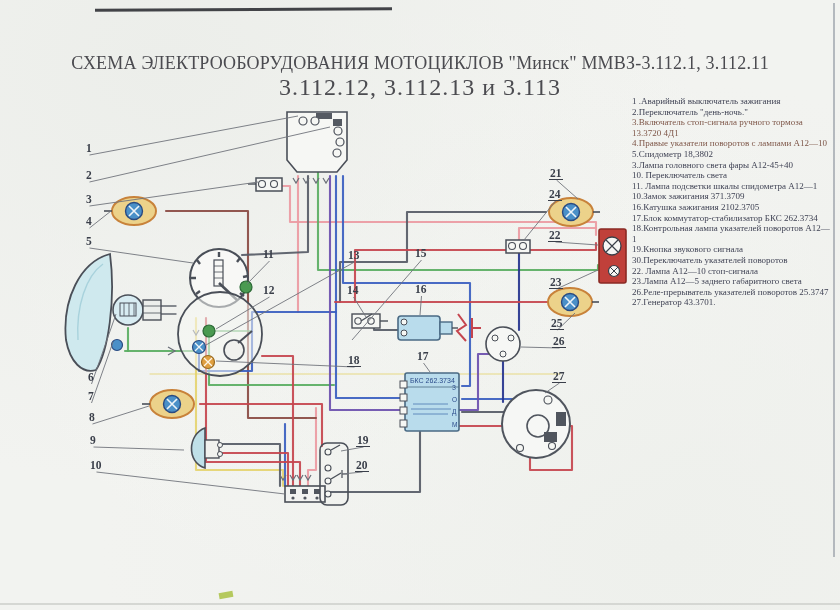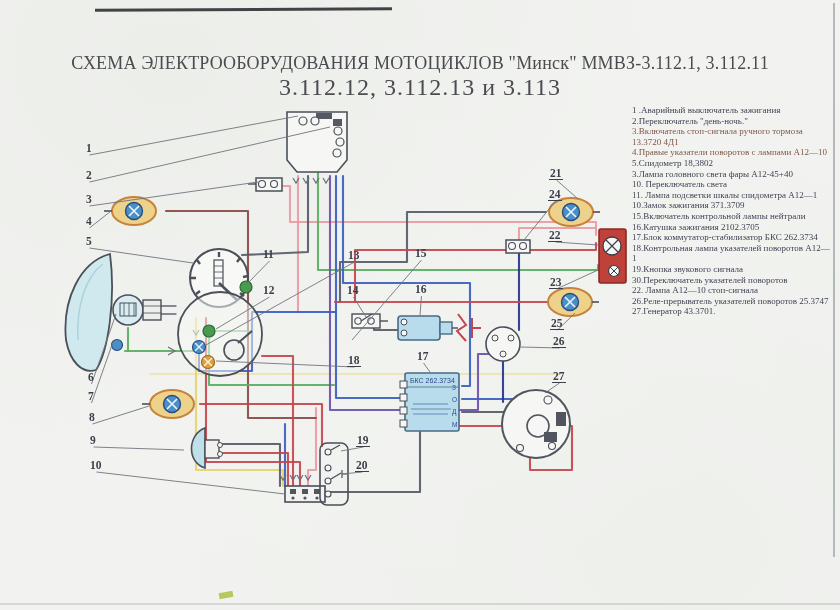--- a/index.html
+++ b/index.html
@@ -6,21 +6,21 @@
   body{font-family:"Liberation Serif", serif; background:#e8eae7;}
   #page{position:relative;width:840px;height:610px;background:#f2f3f0;overflow:hidden;
         background-image:radial-gradient(ellipse at 20% 10%, #eceeea 0%, rgba(236,238,234,0) 55%),
                          radial-gradient(ellipse at 80% 90%, #eef0ec 0%, rgba(238,240,236,0) 60%),
                          radial-gradient(ellipse at 50% 50%, #f6f7f4 0%, rgba(246,247,244,0) 70%);}
   .title{position:absolute;left:50px;top:52px;width:740px;text-align:center;
          color:#4b4b50;font-size:18px;line-height:23px;letter-spacing:.2px;font-weight:500;}
   .title2{position:absolute;left:50px;top:76px;width:740px;text-align:center;
           color:#4b4b50;font-size:24px;line-height:23px;letter-spacing:1px;}
   #legend{position:absolute;left:632px;top:96px;width:202px;color:#3f4254;
-          font-size:9px;line-height:10.6px;margin-top:9px;}
+          font-size:9px;line-height:10.6px;}
   #legend .li{margin:0;}
   #legend .tint{color:#7e5648;}
   svg{position:absolute;left:55px;top:95px;}
   .w{fill:none;stroke-linejoin:round;stroke-linecap:round;stroke-width:2.1;opacity:.92;}
   .thin{stroke-width:1.4;}
   .red{stroke:var(--wire_red);} .pink{stroke:var(--wire_pink);} .green{stroke:var(--wire_green);}
   .blue{stroke:var(--wire_blue);} .navy{stroke:var(--wire_navy);} .purple{stroke:var(--wire_purple);}
   .gray{stroke:var(--wire_gray);} .yellow{stroke:var(--wire_yellow);} .brown{stroke:var(--wire_brown);}
   .outline{stroke:#4a4f58;fill:#f6f7f4;}
   .chev{fill:none;stroke:#6a6f78;stroke-width:1.2;}
@@ -45,27 +45,27 @@
   <div id="legend">
       <div class="li">1 .Аварийный выключатель зажигания</div>
       <div class="li">2.Переключатель "день-ночь."</div>
       <div class="li tint">3.Включатель стоп-сигнала ручного тормоза 13.3720 4Д1</div>
       <div class="li tint">4.Правые указатели поворотов с лампами А12—10</div>
       <div class="li">5.Спидометр 18,3802</div>
       <div class="li">3.Лампа головного света фары А12-45+40</div>
       <div class="li">10. Переключатель света</div>
       <div class="li">11. Лампа подсветки шкалы спидометра А12—1</div>
       <div class="li">10.Замок зажигания 371.3709</div>
-      <div class="li">15.Включатель контрольной лампы нейтрали</div>
       <div class="li">16.Катушка зажигания 2102.3705</div>
       <div class="li">17.Блок коммутатор-стабилизатор БКС 262.3734</div>
       <div class="li">18.Контрольная лампа указателей поворотов А12—1</div>
       <div class="li">19.Кнопка звукового сигнала</div>
       <div class="li">30.Переключатель указателей поворотов</div>
       <div class="li">22. Лампа А12—10 стоп-сигнала</div>
+      <div class="li">23.Лампа А12—5 заднего габаритного света</div>
       <div class="li">26.Реле-прерыватель указателей поворотов 25.3747</div>
       <div class="li">27.Генератор 43.3701.</div>
     </div>
 
   <svg id="schematic" width="575" height="470" viewBox="55 95 575 470">
 
     <g>
       <path class="w yellow" d="M196,318 L196,470 L283,470 L283,486"></path>
       <path class="w yellow thin" style="opacity:.55" d="M150,374 L560,374"></path>
       <path class="w pink" d="M282,186 L290,186 L290,222 L596,222 L596,235"></path>

